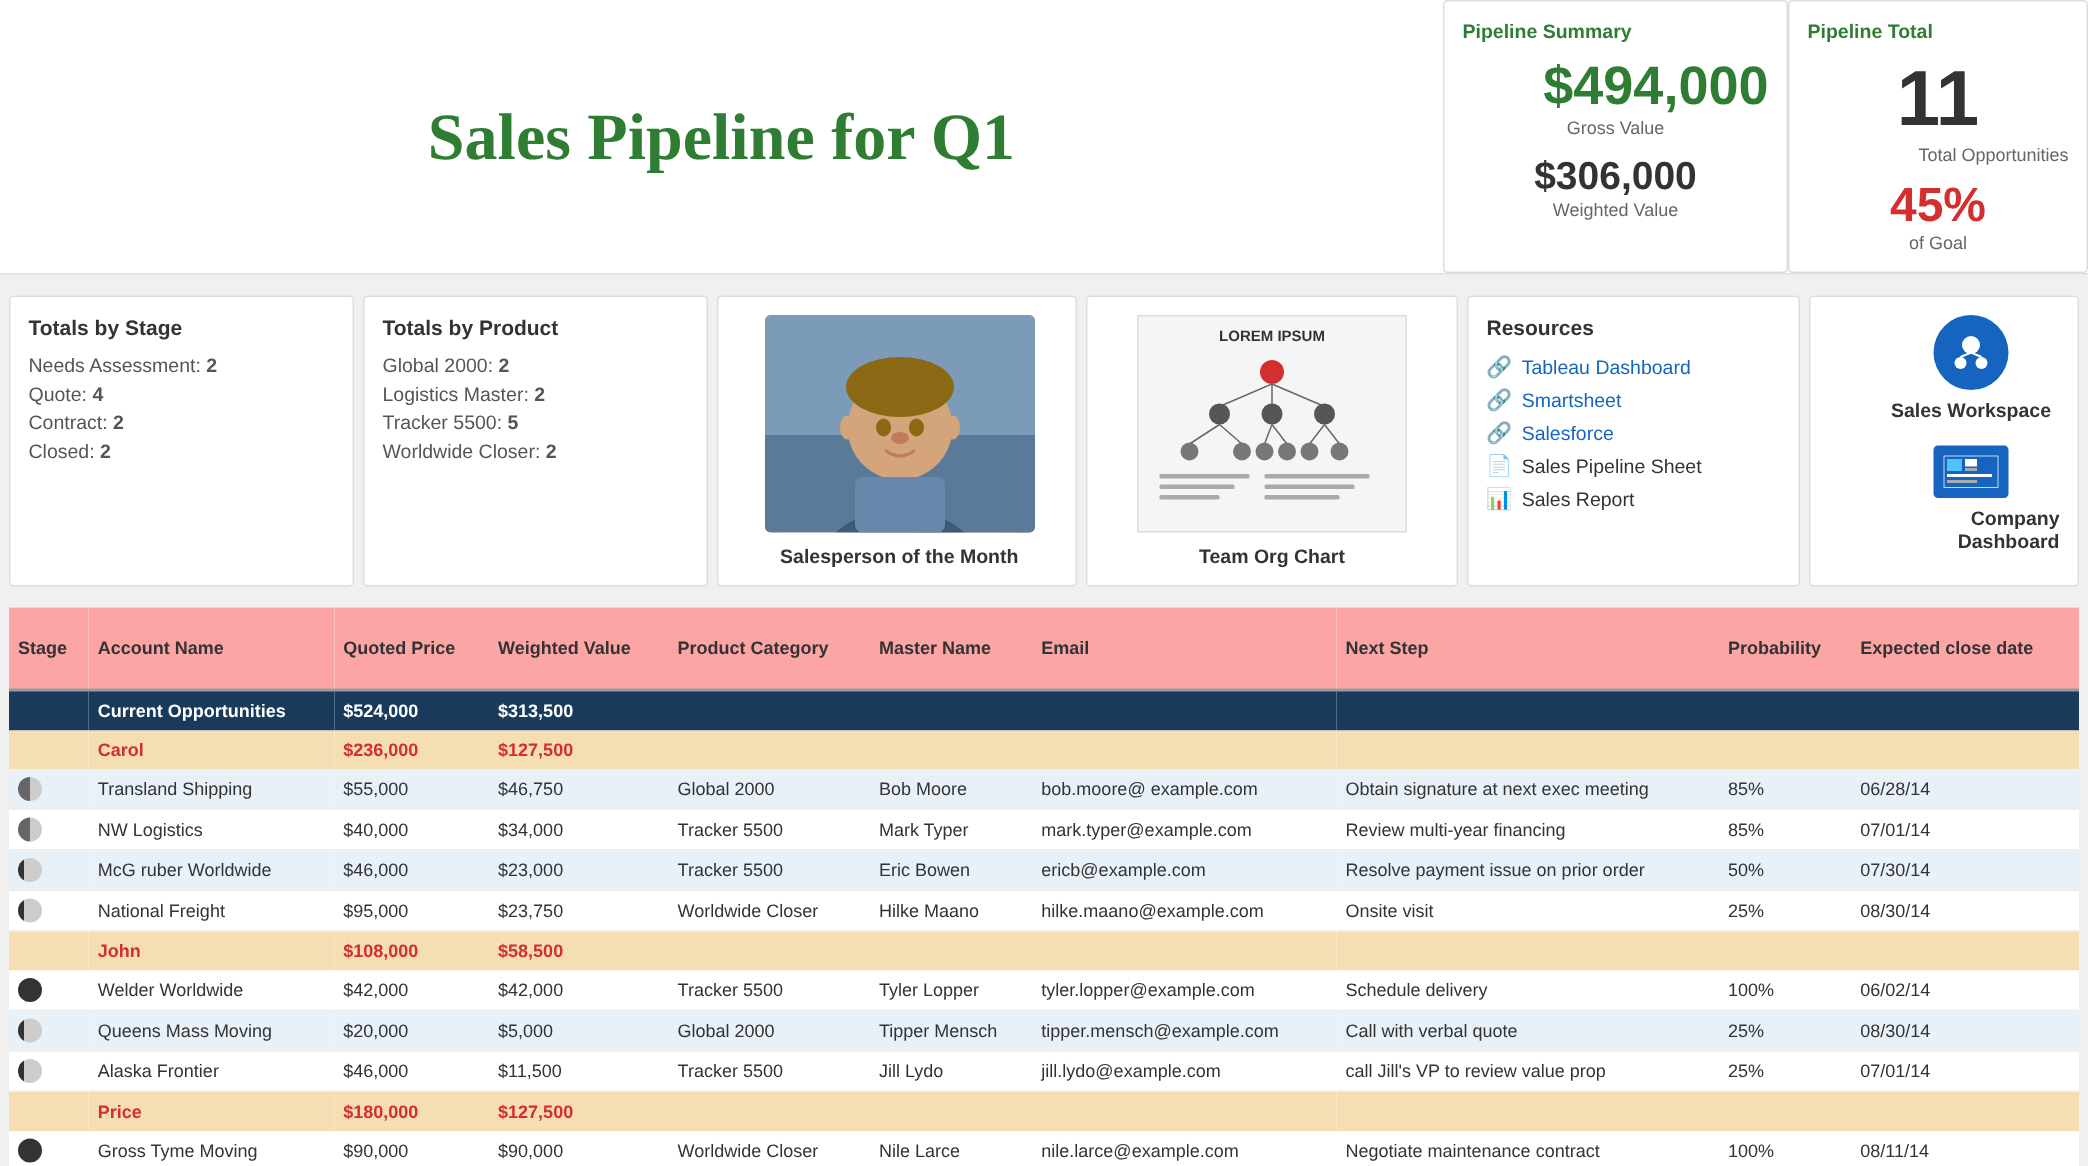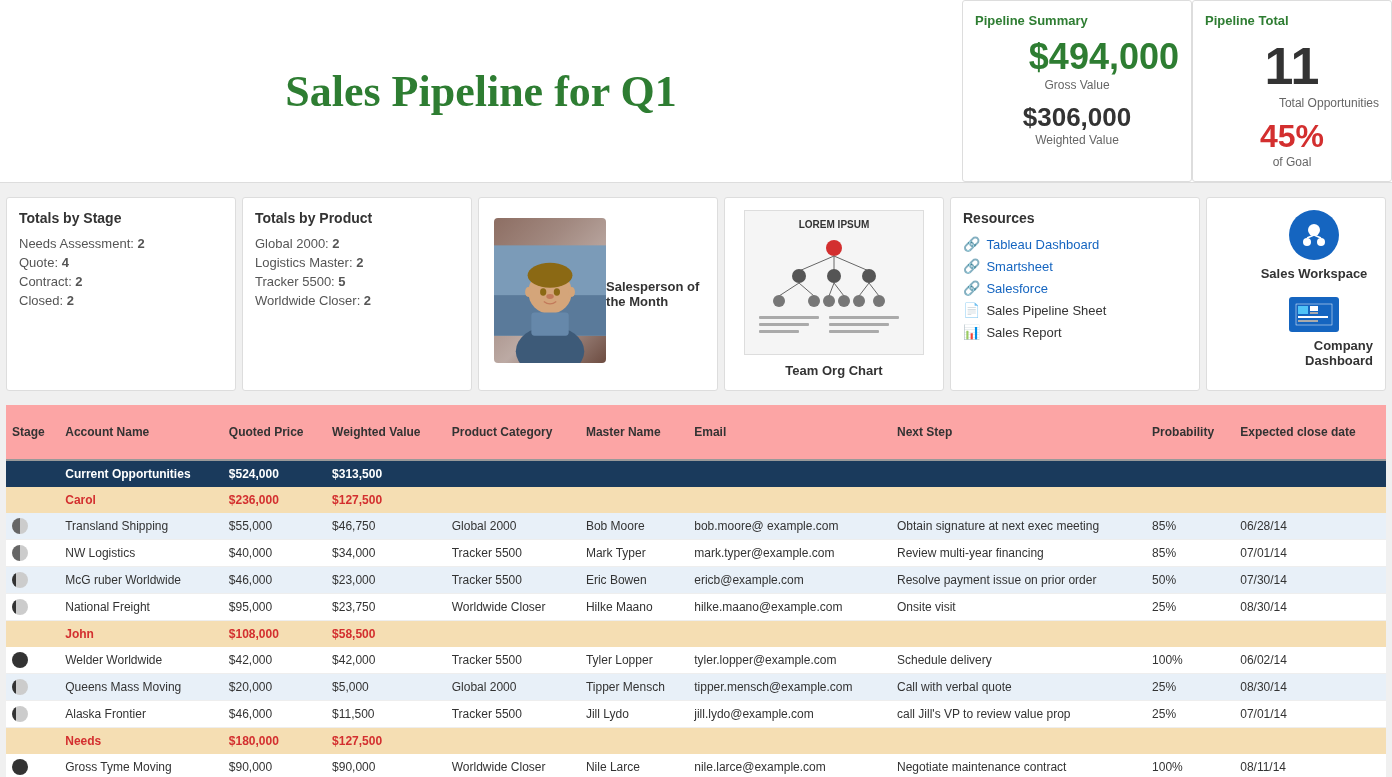--- a/index.html
+++ b/index.html
@@ -26,22 +26,22 @@
     .goal-pct { font-size: 32px; color: #d32f2f; font-weight: bold; text-align: center; }
     .goal-label { text-align: center; color: #666; font-size: 12px; }
 
     
     .middle-section { display: flex; margin: 8px 0; gap: 6px; padding: 6px; }
 
     .card { background: #fff; border: 1px solid #ddd; border-radius: 3px; padding: 12px; }
 
     .totals-stage { width: 230px; }
     .totals-product { width: 230px; }
-    .salesperson-card { width: 240px; display: flex; flex-direction: row; align-items: center; padding-left: 15px; }
-    .org-chart-card { width: 220px; display: flex; flex-direction: column; align-items: center; }
+    .salesperson-card { width: 240px; display: flex; flex-direction: column; align-items: center; padding-left: 15px; }
+    .org-chart-card { width: 248px; display: flex; flex-direction: column; align-items: center; }
     .resources-card { flex: 1; }
     .right-card { width: 180px; display: flex; flex-direction: column; align-items: center; padding-left: 48px; }
 
     .card-title { font-weight: bold; font-size: 14px; margin-bottom: 10px; color: #333; }
     .card-item { margin: 4px 0; font-size: 13px; color: #555; }
     .card-item span { font-weight: bold; }
 
     .salesperson-img { width: 180px; height: 145px; background: linear-gradient(135deg, #8d6e63 0%, #a1887f 30%, #bcaaa4 60%, #6d4c41 100%); border-radius: 4px; margin-bottom: 8px; position: relative; overflow: hidden; display: flex; align-items: center; justify-content: center; }
     .salesperson-label { font-weight: bold; font-size: 13px; }
 
@@ -376,21 +376,21 @@
           <td>Tracker 5500</td>
           <td>Jill Lydo</td>
           <td>jill.lydo@example.com</td>
           <td>call Jill's VP to review value prop</td>
           <td>25%</td>
           <td>07/01/14</td>
         </tr>
 
         <tr class="salesperson-row">
           <td></td>
-          <td style="color:#d32f2f;font-weight:bold;">Needs</td>
+          <td style="color:#d32f2f;font-weight:bold;">Price</td>
           <td style="color:#d32f2f;font-weight:bold;">$180,000</td>
           <td style="color:#d32f2f;font-weight:bold;">$127,500</td>
           <td></td>
             <td></td>
             <td></td>
             <td></td>
             <td></td>
             <td></td>
         </tr>
         <tr class="data-row">

